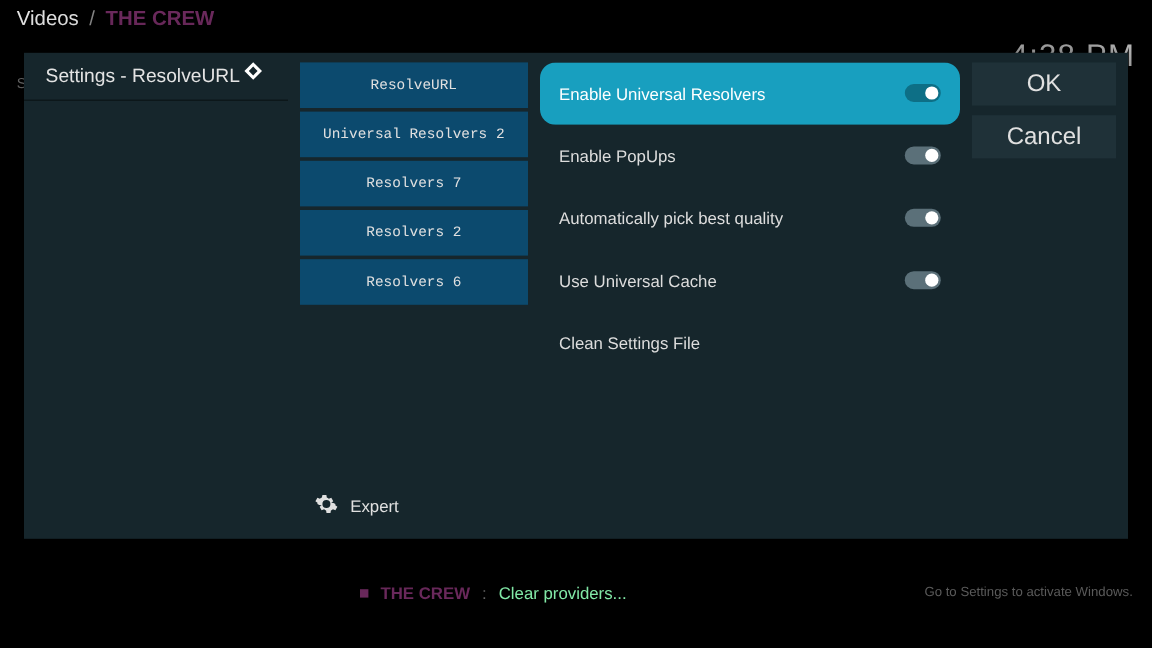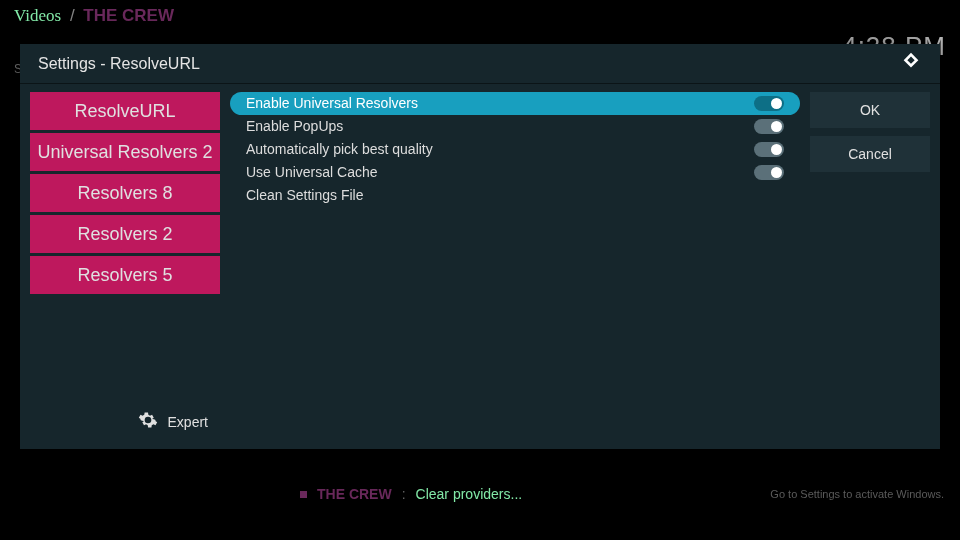--- a/index.html
+++ b/index.html
@@ -10,33 +10,33 @@
   color: #ccc;
   overflow: hidden;
   position: relative;
 }
 .topbar {
   display: flex; justify-content: space-between;
   padding: 6px 14px 0 14px;
   font-size: 17px;
 }
 .breadcrumb { color: #999; }
-.breadcrumb .root { color: #86efac; font-family: Liberation Serif, serif; }
+.breadcrumb .root { color: #e5e5e5; }
 .breadcrumb .sep { color: #888; margin: 0 4px; }
 .breadcrumb .leaf { color: #6d2a5e; font-weight: bold; }
 .clock { color: #ccc; font-size: 26px; font-weight: 300; letter-spacing: 1px; margin-top: 25px; }
 .sortline { padding: 0 14px 6px 14px; font-size: 12px; color: #888; }
 
 .dialog {
   position: absolute;
   left: 20px; top: 44px;
   width: 920px; height: 405px;
   background: #16262c;
   box-shadow: 0 8px 40px rgba(0,0,0,0.9);
-  display: flex; flex-direction: column;
+  display: flex; flex-direction: row;
 }
 .dialog-header {
   height: 40px;
   display: flex; justify-content: space-between; align-items: center;
   padding: 0 18px;
   color: #e4e4e4;
   font-size: 16px;
   border-bottom: 1px solid #0b1417;
 }
 .dialog-body {
@@ -45,44 +45,44 @@
   padding: 8px 10px;
   gap: 10px;
 }
 .sidebar {
   width: 190px;
   display: flex; flex-direction: column;
   gap: 3px;
 }
 .sidebar-item {
   height: 38px;
-  background: #be185d;
+  background: #0c4a6e;
   color: #e0e0e0;
   display: flex; align-items: center; justify-content: center;
-  font-size: 18px;
-  cursor: pointer;
+  font-size: 12px;
+  cursor: pointer;
+  font-family: Liberation Mono, monospace;
 }
 .sidebar-item.selected {
   border: 3px solid #e8452a;
 }
 .sidebar-spacer { flex: 1; }
 .sidebar-level {
   display: flex; align-items: center; gap: 10px;
   padding: 8px 12px;
   color: #e0e0e0;
   font-size: 14px;
   cursor: pointer;
-  justify-content: flex-end;
 }
 .main {
   flex: 1;
   display: flex; flex-direction: column;
 }
 .setting-row {
-  height: 23px;
+  height: 52px;
   display: flex; align-items: center; justify-content: space-between;
   padding: 0 16px;
   font-size: 14px;
   color: #ddd;
   cursor: pointer;
   border-bottom: 1px solid transparent;
   border-radius: 13px;
 }
 .setting-row.hl {
   background: #189fbf;
@@ -103,21 +103,21 @@
 }
 .right-buttons {
   width: 120px;
   display: flex; flex-direction: column; gap: 8px;
 }
 .btn {
   height: 36px;
   background: #1f3138;
   color: #e0e0e0;
   display: flex; align-items: center; justify-content: center;
-  font-size: 14px;
+  font-size: 20px;
   cursor: pointer;
 }
 
 .watermark {
   position: absolute;
   right: 16px; bottom: 40px;
   color: #6a6a6a;
   font-size: 13px;
   text-align: left;
 }
@@ -162,23 +162,23 @@
     <span class="kodi-icon">
       <svg viewBox="0 0 24 24">
           <path d="M12 2 L20 10 L12 18 L4 10 Z M12 6 L8 10 L12 14 L16 10 Z"></path>
         </svg>
     </span>
   </div>
   <div class="dialog-body">
     <div class="sidebar">
       <div class="sidebar-item">ResolveURL</div>
       <div class="sidebar-item">Universal Resolvers 2</div>
-      <div class="sidebar-item">Resolvers 8</div>
+      <div class="sidebar-item">Resolvers 7</div>
       <div class="sidebar-item">Resolvers 2</div>
-      <div class="sidebar-item">Resolvers 5</div>
+      <div class="sidebar-item">Resolvers 6</div>
       <div class="sidebar-spacer"></div>
       <div class="sidebar-level">
         <span class="gear-icon">
           <svg viewBox="0 0 24 24">
               <path d="M12 8a4 4 0 100 8 4 4 0 000-8zm9 4a7 7 0 01-.1 1.2l2.1 1.6-2 3.4-2.5-1a7 7 0 01-2 1.2l-.4 2.6h-4l-.4-2.6a7 7 0 01-2-1.2l-2.5 1-2-3.4 2.1-1.6A7 7 0 013 12a7 7 0 01.1-1.2L1 9.2l2-3.4 2.5 1a7 7 0 012-1.2L8 3h4l.4 2.6a7 7 0 012 1.2l2.5-1 2 3.4-2.1 1.6A7 7 0 0121 12z"></path>
             </svg>
         </span>
         <span>Expert</span>
       </div>
     </div>

